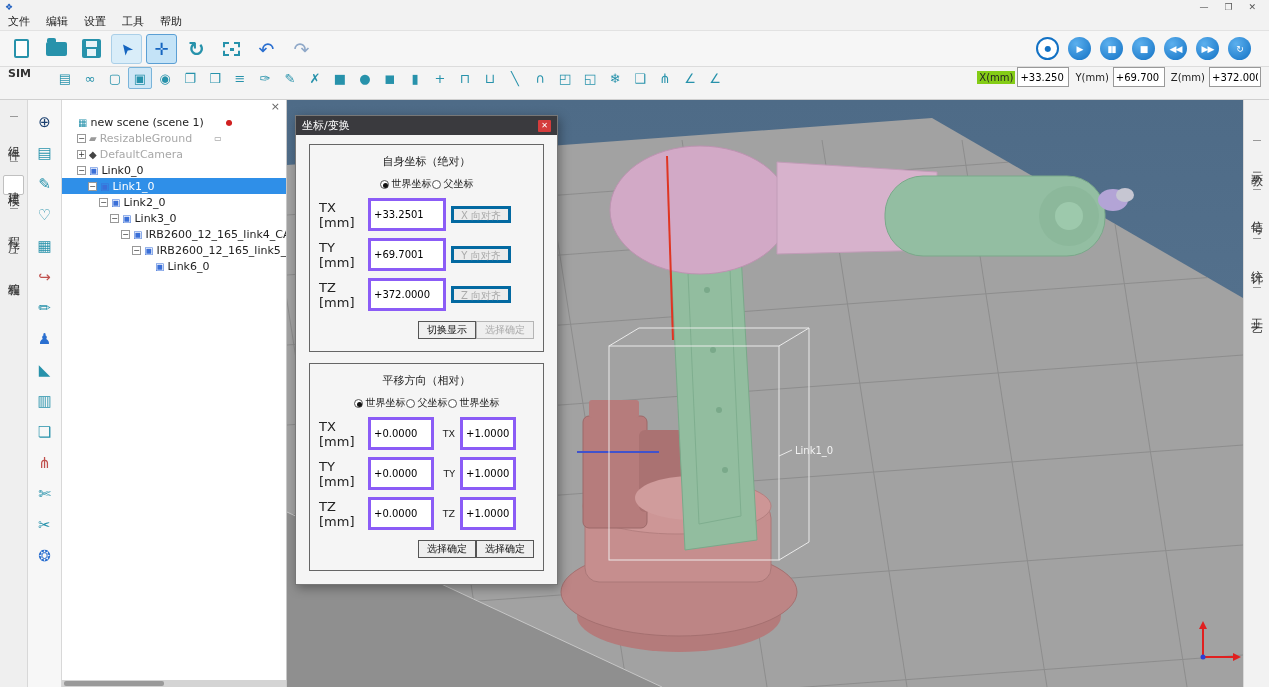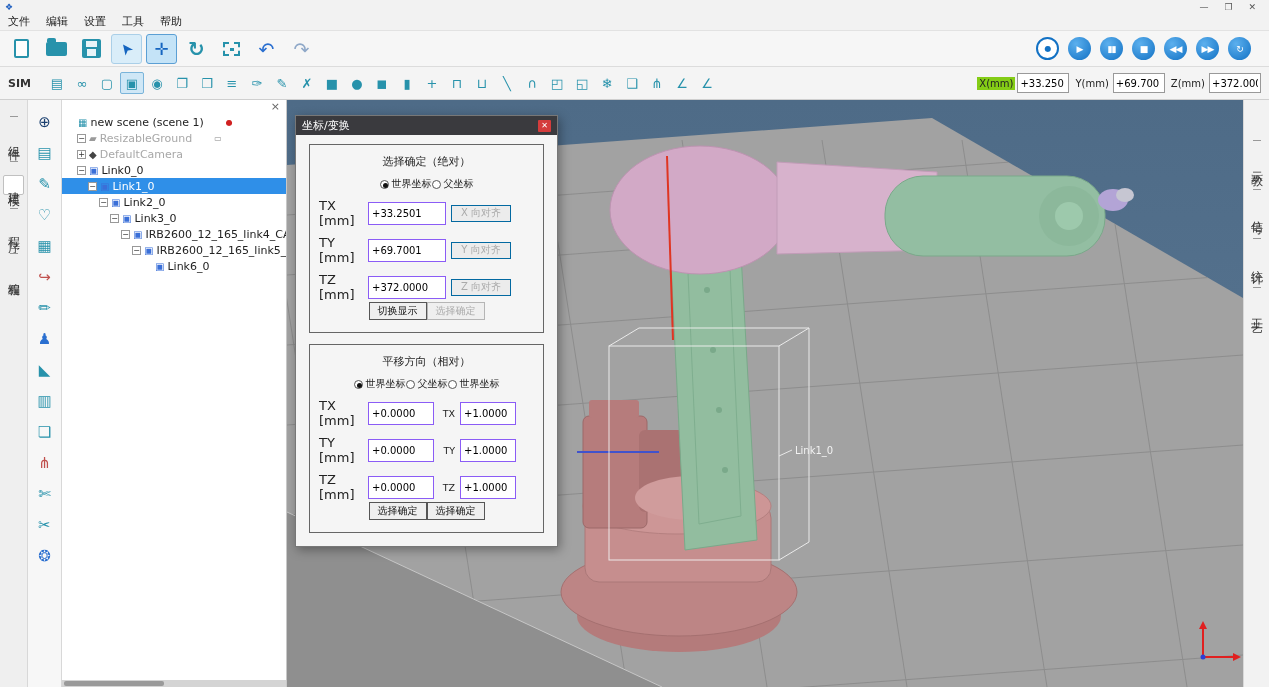--- a/index.html
+++ b/index.html
@@ -31,21 +31,21 @@
   .icon-floppy .g{width:19px;height:19px;background:#2792ab;border-radius:2px;position:relative}
   .icon-floppy .g::before{content:"";position:absolute;top:2px;left:4px;width:11px;height:6px;background:#e8f4f8}
   .icon-floppy .g::after{content:"";position:absolute;bottom:2px;left:5px;width:9px;height:7px;background:#e8f4f8}
   .icon-frame .g{width:17px;height:14px;border:2px dashed #2792ab;position:relative}
   .icon-frame .g::after{content:"";position:absolute;left:5px;top:4px;width:4px;height:3px;background:#2792ab}
   .playback{margin-left:auto;display:flex;gap:9px;margin-right:12px}
   .pb{width:23px;height:23px;border-radius:50%;background:radial-gradient(circle at 35% 30%,#5cb0ee,#1271c4);color:#fff;display:flex;align-items:center;justify-content:center;font-size:9px;cursor:pointer;letter-spacing:-1px}
   .pb.rec{background:#fff;border:2px solid #1271c4;color:#1271c4;font-size:8px}
 
   
-  .toolbar2{height:33px;background:#f4f4f4;border-bottom:1px solid #cfcfcf;display:flex;align-items:center;padding:0 6px;gap:5px}
+  .toolbar2{height:33px;background:#f4f4f4;border-bottom:1px solid #cfcfcf;display:flex;align-items:flex-start;padding:0 6px;gap:13px}
   .sim{font-weight:bold;font-size:11px;margin:0 9px 0 2px;color:#333}
   .t2{width:24px;height:22px;display:flex;align-items:center;justify-content:center;font-size:13px;color:#2792ab;cursor:pointer}
   .t2.active{background:#cfe7f6;border:1px solid #7ab4da;border-radius:2px}
   .coords{margin-left:auto;display:flex;align-items:center;gap:4px;padding-right:2px}
   .cpair{display:flex;align-items:center;gap:2px}
   .clabel{font-size:10px;padding:1px 2px;white-space:nowrap}
   .clabel.hl{background:#84cc16}
   .cinput{width:52px;height:15px;border:1px solid #999;background:#fff;font-size:10px;padding:9px 2px;font-family:inherit}
 
   
@@ -90,24 +90,24 @@
   .gbox{border:1px solid #666;padding:9px 9px 12px;background:#f5f5f5}
   .gbox + .gbox{margin-top:11px}
   .gtitle{text-align:center;font-size:11px;margin-bottom:8px}
   .radios{display:flex;justify-content:center;padding:0 5px;margin-bottom:5px}
   .radio{display:flex;align-items:center;gap:3px;font-size:10px;cursor:pointer}
   .rb{width:9px;height:9px;border:1px solid #555;border-radius:50%;background:#fff;position:relative;flex:none}
   .rb.on::after{content:"";position:absolute;left:2px;top:2px;width:5px;height:5px;border-radius:50%;background:#111}
   .frow{display:flex;align-items:center;margin-top:7px;gap:5px}
   .flab{width:44px;font-size:13px;flex:none}
   .flab2{width:16px;font-size:9.5px;text-align:right;flex:none}
-  .fin{height:23px;border:1px solid #8b5cf6;background:#fff;font-size:10px;padding:0 3px;font-family:inherit;width:78px}
+  .fin{height:33px;border:3px solid #8b5cf6;background:#fff;font-size:10px;padding:0 3px;font-family:inherit;width:78px}
   .fin.w66{width:66px}.fin.w56{width:56px}
-  .fbtn{height:17px;width:60px;font-size:10px;background:#ececec;border:1px solid #0369a1;color:#aaa;font-family:inherit;padding:0}
-  .btnrow{display:flex;justify-content:center;margin-top:0}
+  .fbtn{height:17px;width:60px;font-size:10px;background:#ececec;border:3px solid #0369a1;color:#aaa;font-family:inherit;padding:0}
+  .btnrow{display:flex;justify-content:flex-end;margin-top:10px}
   .dbtn{height:18px;width:58px;font-size:10px;background:#efefef;border:1px solid #555;color:#111;font-family:inherit;cursor:pointer}
   .dbtn.dis{color:#aaa;border-color:#b5b5b5}
 </style>
 </head>
 <body>
 
 <div class="titlebar">
   <span class="appicon">❖</span>
   <div class="win-controls">
     <span>—</span>
@@ -591,21 +591,21 @@
 </div>
 
 <div class="dialog">
   <div class="dtitle">
     <span>坐标/变换</span>
     <span class="dclose">✕</span>
   </div>
   <div class="dbody">
 
     <div class="gbox">
-      <div class="gtitle">选择确定（绝对）</div>
+      <div class="gtitle">自身坐标（绝对）</div>
       <div class="radios">
 
           <label class="radio">
             <span class="rb on"></span>
             <span>世界坐标</span>
           </label>
 
           <label class="radio">
             <span class="rb"></span>
             <span>父坐标</span>

